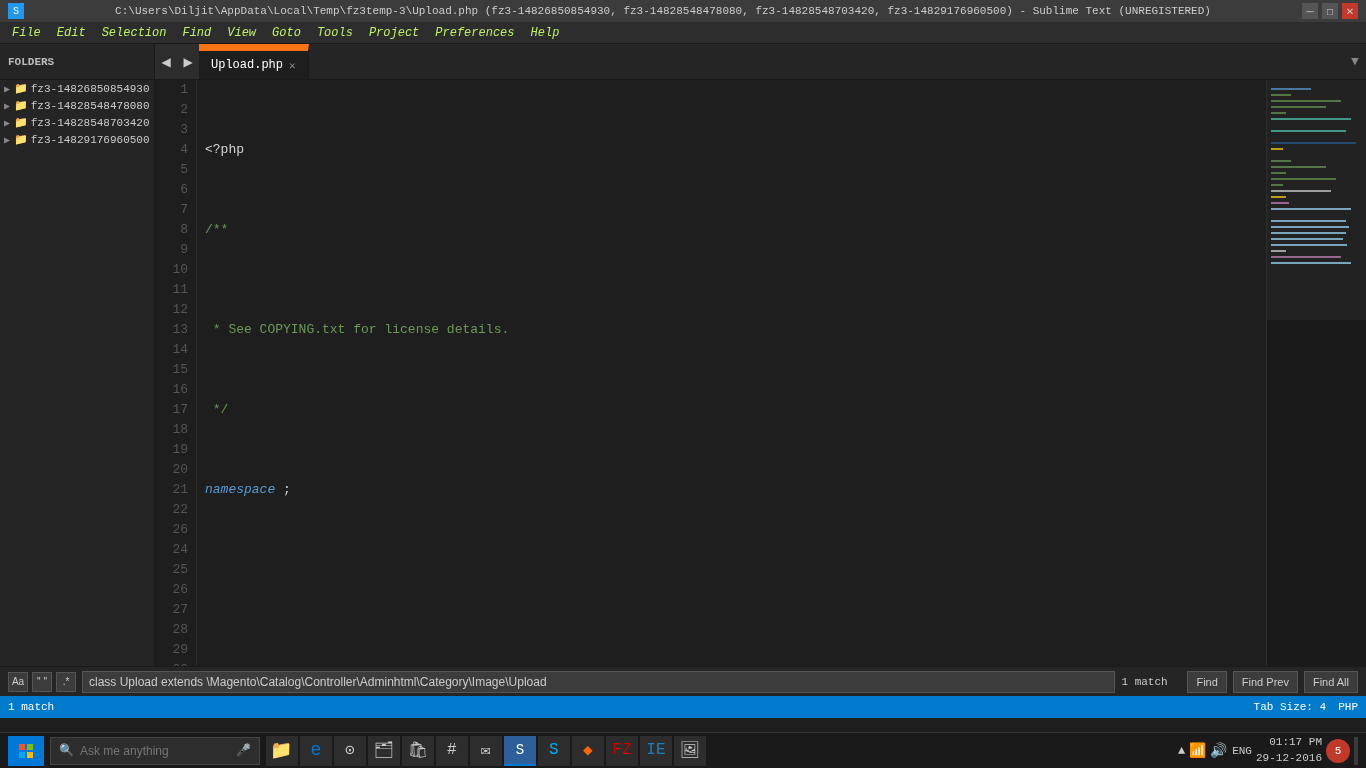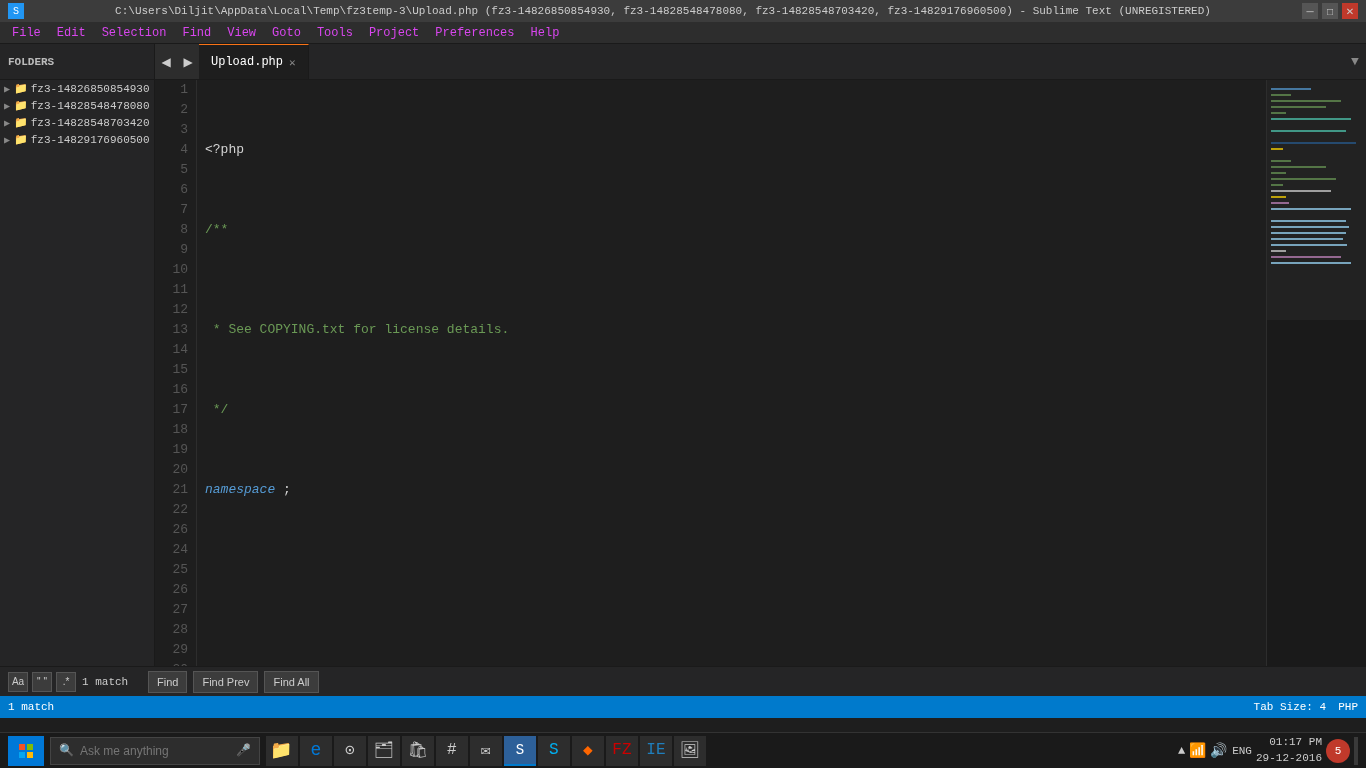--- a/index.html
+++ b/index.html
@@ -32,21 +32,22 @@
       height: 22px;
       display: flex;
       align-items: center;
       padding: 0 4px;
       font-size: 12px;
       border-bottom: 1px solid #1a1a1a;
     }
     .menu-item {
       padding: 2px 8px;
       cursor: pointer;
-      color: #d946ef;
+      color: #bef264;
+      font-style: italic;
     }
 
     
     #sidebar {
       width: 155px;
       background: #252526;
       border-right: 1px solid #1a1a1a;
       overflow: hidden;
       font-size: 11px;
     }
@@ -80,21 +81,21 @@
       background: #2d2d2d;
       color: #ccc;
       font-size: 12px;
       cursor: pointer;
       border-right: 1px solid #1a1a1a;
       gap: 6px;
     }
     .tab.active {
       background: #1e1e1e;
       color: #fff;
-      border-top: 1px solid #f97316;
+      border-top: 7px solid #f97316;
     }
     .tab-close {
       font-size: 11px;
       color: #888;
       cursor: pointer;
     }
 
     
     #editor-area {
       flex: 1;
@@ -479,20 +480,21 @@
       </div>
     </div>
   </div>
 
   <div id="find-bar">
     <div class="find-options">
       <button class="find-opt-btn" title="Case Sensitive">Aa</button>
       <button class="find-opt-btn" title="Whole Word">"  "</button>
       <button class="find-opt-btn" title="Use Regular Expression">.*</button>
     </div>
+    <input id="find-input" type="text" value="class Upload extends \Magento\Catalog\Controller\Adminhtml\Category\Image\Upload" style="">
     <span class="find-match-count">1 match</span>
     <button class="find-btn">Find</button>
     <button class="find-btn">Find Prev</button>
     <button class="find-btn">Find All</button>
   </div>
 </div>
 
 <div id="status-bar">
   <div class="status-left">
     <span>1 match</span>

